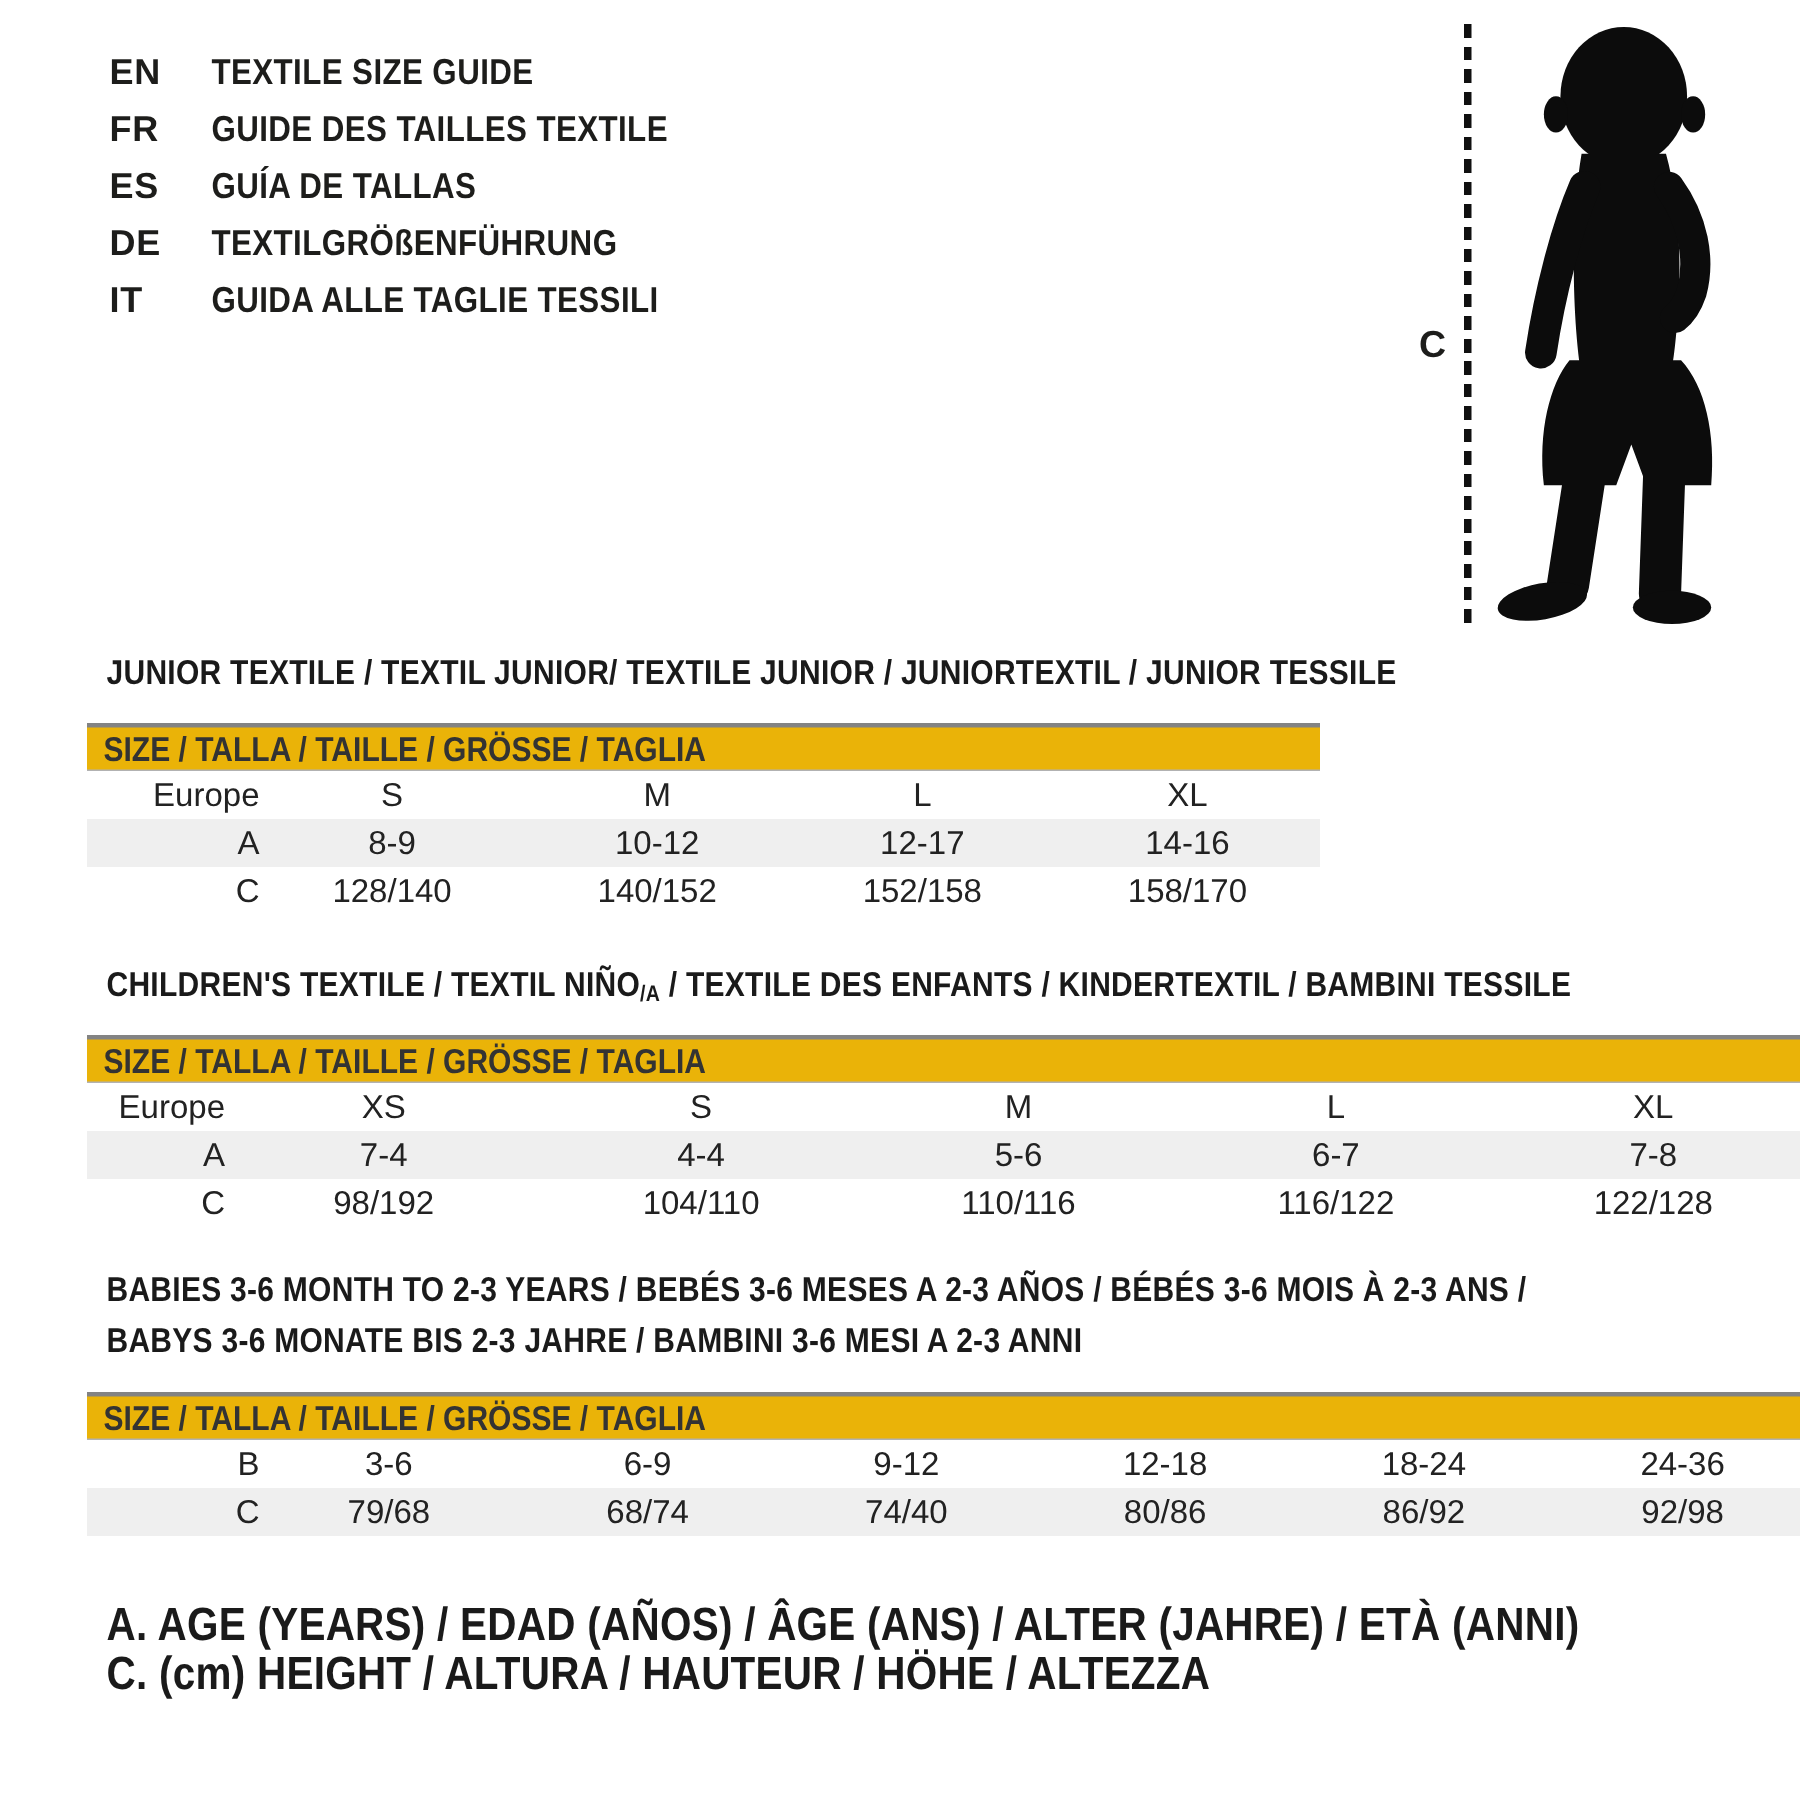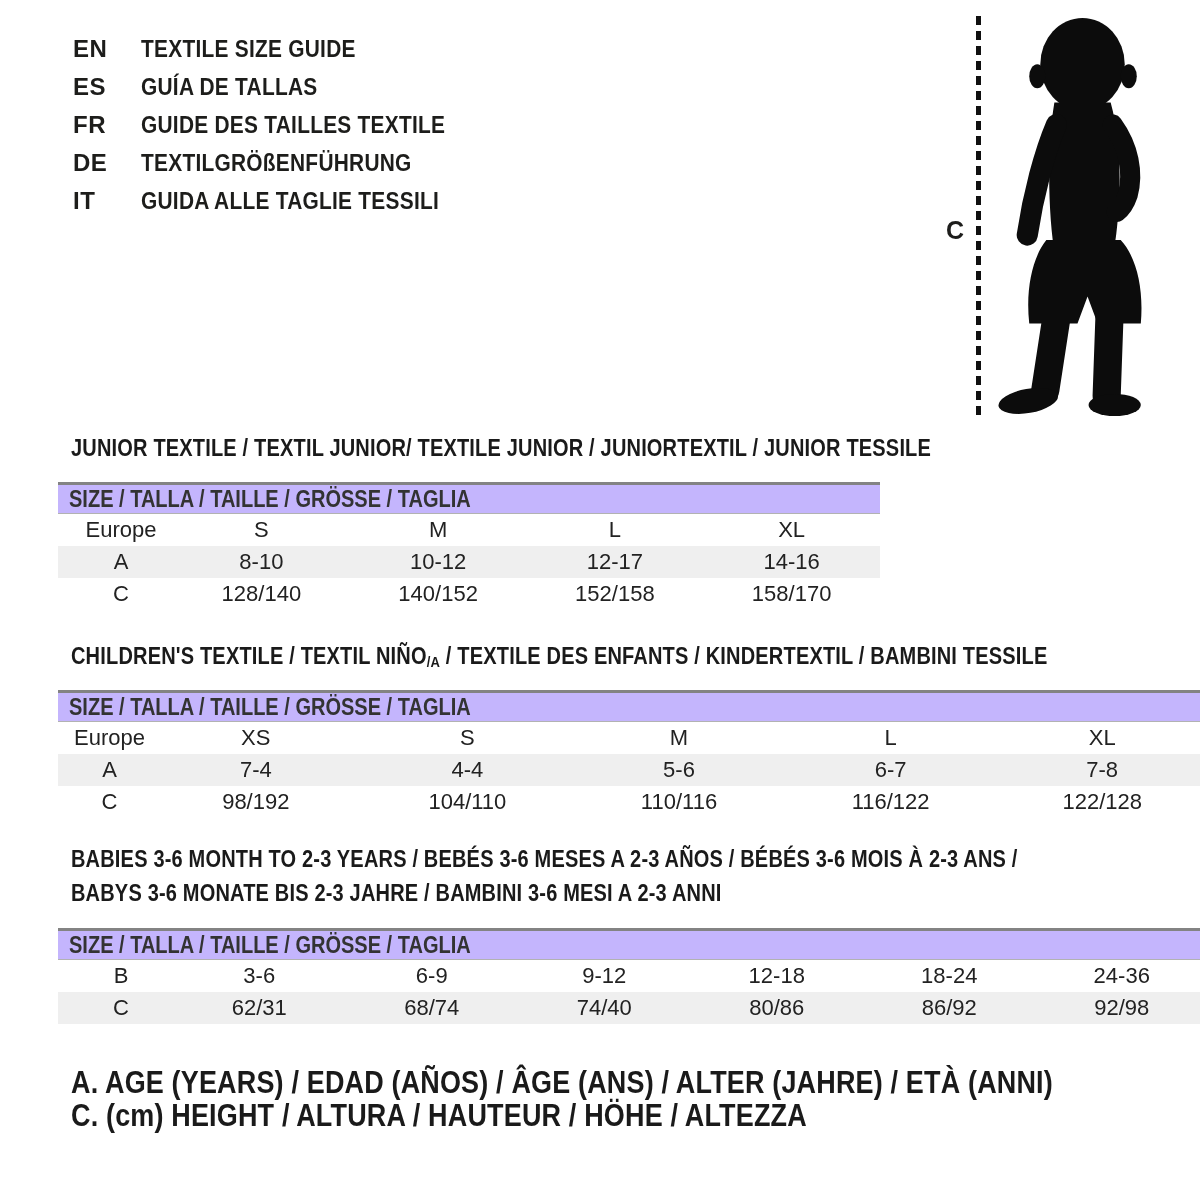--- a/index.html
+++ b/index.html
@@ -44,21 +44,21 @@
   .sec-title {
     position: absolute; left: 43px; margin: 0;
     font-size: 23px; font-weight: 700; letter-spacing: 0.2px;
     color: #1a1a1a;
   }
   .subsc { font-size: 15px; vertical-align: -3px; }
 
   
   .size-bar {
     position: absolute; left: 30px; height: 28px;
-    background: #c4b5fd;
+    background: #eab308;
     border-top: 3px solid #838383;
     border-bottom: 1px solid #b2b2b2;
     padding-left: 11px;
     line-height: 28px;
     font-size: 23px; font-weight: 700; color: #333333;
     box-sizing: content-box;
   }
   .bar-junior { top: 482px; width: 811px; }
   .bar-children { top: 690px; width: 1139px; }
   .bar-babies { top: 928px; width: 1139px; }
@@ -67,47 +67,47 @@
   .table { position: absolute; left: 30px; }
   .t-junior { top: 514px; width: 822px; }
   .t-children { top: 722px; width: 1150px; }
   .t-babies { top: 960px; width: 1150px; }
   .trow { display: grid; height: 32px; align-items: center; }
   .t-junior .trow { grid-template-columns: 115px repeat(4, 1fr); }
   .t-children .trow { grid-template-columns: 92px repeat(5, 1fr); }
   .t-babies .trow { grid-template-columns: 115px repeat(6, 1fr); }
   .trow.shaded { background: #efefef; }
   .cell { text-align: center; font-size: 22px; font-weight: 400; color: #222222; }
-  .rlabel { text-align: center; padding-left: 11px; }
+  .rlabel { text-align: right; padding-left: 11px; }
 
   
   .footnotes { position: absolute; left: 43px; top: 1066px; }
   .footnote {
     height: 33px; line-height: 33px;
     font-size: 31px; font-weight: 700; letter-spacing: 0.2px;
     color: #1a1a1a;
   }
 </style>
 </head>
 <body>
 
 <div class="page">
 
   <section class="lang-block">
     <div class="lang-row">
       <span class="lang-code">EN</span>
       <span class="lang-label condensed">TEXTILE SIZE GUIDE</span>
     </div>
     <div class="lang-row">
+      <span class="lang-code">FR</span>
+      <span class="lang-label condensed">GUIDE DES TAILLES TEXTILE</span>
+    </div>
+    <div class="lang-row">
       <span class="lang-code">ES</span>
       <span class="lang-label condensed">GUÍA DE TALLAS</span>
-    </div>
-    <div class="lang-row">
-      <span class="lang-code">FR</span>
-      <span class="lang-label condensed">GUIDE DES TAILLES TEXTILE</span>
     </div>
     <div class="lang-row">
       <span class="lang-code">DE</span>
       <span class="lang-label condensed">TEXTILGRÖßENFÜHRUNG</span>
     </div>
     <div class="lang-row">
       <span class="lang-code">IT</span>
       <span class="lang-label condensed">GUIDA ALLE TAGLIE TESSILI</span>
     </div>
   </section>
@@ -143,21 +143,21 @@
   <div class="table t-junior">
     <div class="trow">
       <span class="cell rlabel">Europe</span>
       <span class="cell">S</span>
       <span class="cell">M</span>
       <span class="cell">L</span>
       <span class="cell">XL</span>
     </div>
     <div class="trow shaded">
       <span class="cell rlabel">A</span>
-      <span class="cell">8-10</span>
+      <span class="cell">8-9</span>
       <span class="cell">10-12</span>
       <span class="cell">12-17</span>
       <span class="cell">14-16</span>
     </div>
     <div class="trow">
       <span class="cell rlabel">C</span>
       <span class="cell">128/140</span>
       <span class="cell">140/152</span>
       <span class="cell">152/158</span>
       <span class="cell">158/170</span>
@@ -211,21 +211,21 @@
       <span class="cell rlabel">B</span>
       <span class="cell">3-6</span>
       <span class="cell">6-9</span>
       <span class="cell">9-12</span>
       <span class="cell">12-18</span>
       <span class="cell">18-24</span>
       <span class="cell">24-36</span>
     </div>
     <div class="trow shaded">
       <span class="cell rlabel">C</span>
-      <span class="cell">62/31</span>
+      <span class="cell">79/68</span>
       <span class="cell">68/74</span>
       <span class="cell">74/40</span>
       <span class="cell">80/86</span>
       <span class="cell">86/92</span>
       <span class="cell">92/98</span>
     </div>
   </div>
 
   <div class="footnotes">
     <div class="footnote"><span class="condensed">A. AGE (YEARS) / EDAD (AÑOS) / ÂGE (ANS) / ALTER (JAHRE) / ETÀ (ANNI)</span></div>

